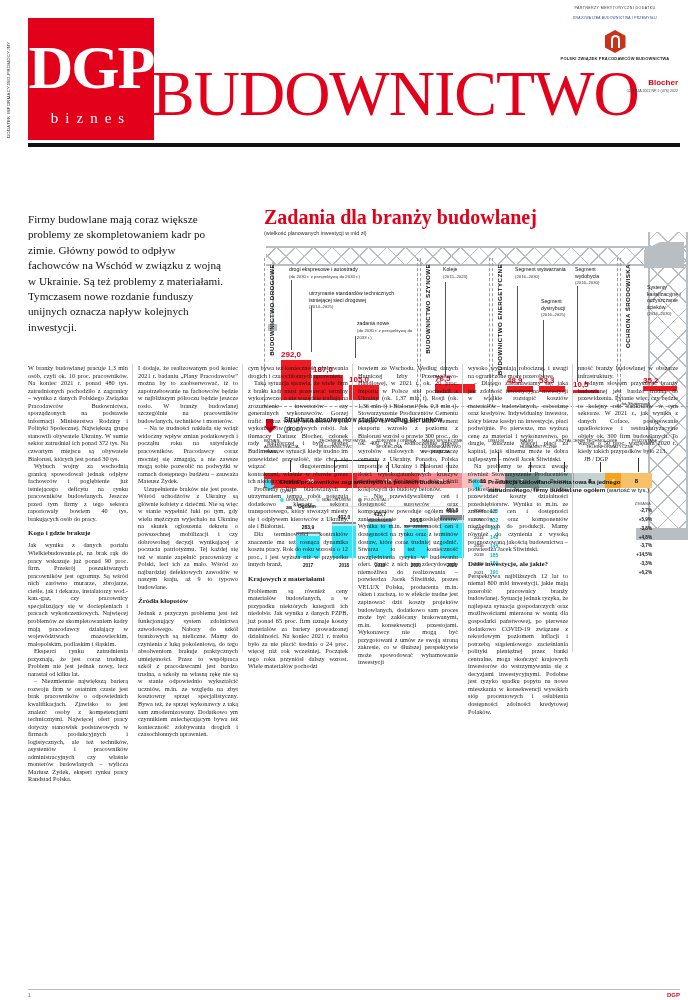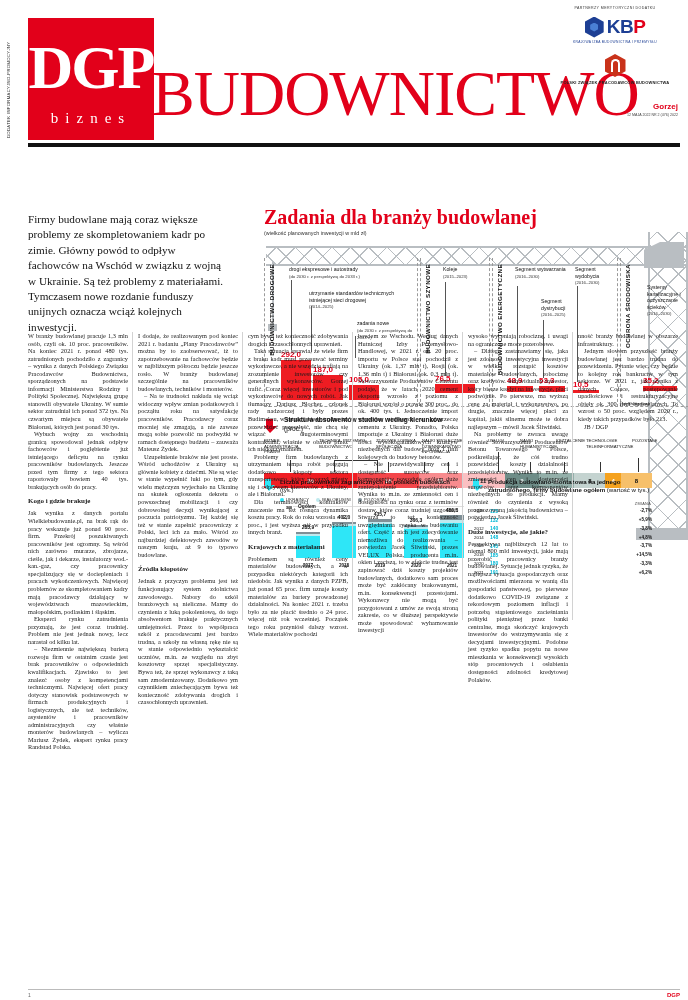--- a/index.html
+++ b/index.html
@@ -238,21 +238,21 @@
   .hch{width:22px;text-align:right;font-family:"Liberation Sans",sans-serif;font-weight:bold;font-size:4.6px;color:#111;}
   .vside{
     position:absolute;right:2px;top:206px;height:120px;
     writing-mode:vertical-rl;transform:rotate(180deg);
     font-family:"Liberation Sans",sans-serif;font-size:3.4px;color:#555;
     line-height:4.6px;
   }
 
   
   .cols{
-    position:absolute;left:28px;top:332px;width:660px;height:630px;
+    position:absolute;left:28px;top:364px;width:660px;height:630px;
   }
   .col{
     position:absolute;top:0;width:100px;
     font-family:"Liberation Serif",serif;
     font-size:6.3px;line-height:7.55px;
     text-align:justify;color:#1a1a1a;
     -webkit-hyphens:auto;hyphens:auto;
   }
   .col p{margin:0 0 0 0;text-indent:6px;}
   .col p.first{text-indent:0;}
@@ -275,38 +275,32 @@
 
     <div class="dgp-box">
       <div class="dgp-word">DGP</div>
       <div class="dgp-sub">biznes</div>
     </div>
 
     <div class="budownictwo">BUDOWNICTWO</div>
 
     <div class="partners">
       <div class="partners-label">PARTNERZY MERYTORYCZNI DODATKU</div>
-      <div class="kbp-logo">
-        <span class="hexagon">
-            <i></i>
-          </span>
-        <span class="kbp-text">KB<em>P</em></span>
-      </div>
       <div class="kbp-tag">KRAJOWA IZBA BUDOWNICTWA I PRZEMYSŁU</div>
       <div class="pzpb-mark"></div>
       <div class="pzpb-text">POLSKI ZWIĄZEK PRACODAWCÓW BUDOWNICTWA</div>
-      <div class="weekday">Gorzej</div>
+      <div class="weekday">Blocher</div>
       <div class="issue">12 MAJA 2022 NR 2 (476) 2022</div>
     </div>
 
     <div class="rule-thick"></div>
   </div>
 
 
-  <div class="lead">Firmy budowlane mają coraz większe problemy ze skompletowaniem kadr po zimie. Główny powód to odpływ fachowców na Wschód w związku z wojną w Ukrainie. Są też problemy z materiałami. Tymczasem nowe rozdanie funduszy unijnych oznacza wciąż kolejnych inwestycji.</div>
+  <div class="lead">Firmy budowlane mają coraz większe problemy ze skompletowaniem kadr po zimie. Główny powód to odpływ fachowców na Wschód w związku z wojną w Ukrainie. Są też problemy z materiałami. Tymczasem nowe rozdanie funduszy unijnych oznacza napływ kolejnych inwestycji.</div>
 
   <div class="info">
 
     <div class="crane-mast">
         <div class="lattice"></div>
       </div>
     <div class="crane-jib"></div>
     <div class="crane-cab"></div>
     <div class="crane-hook"></div>
     <div class="crane-hook-w"></div>

